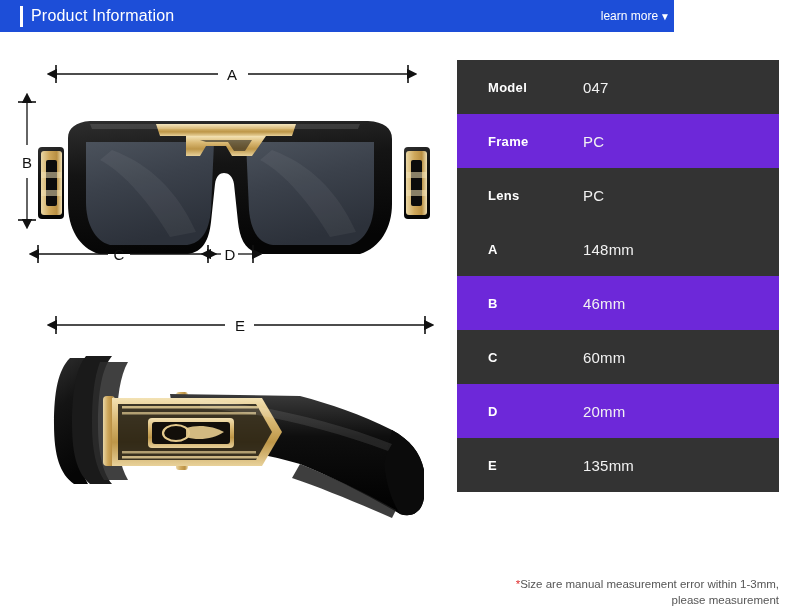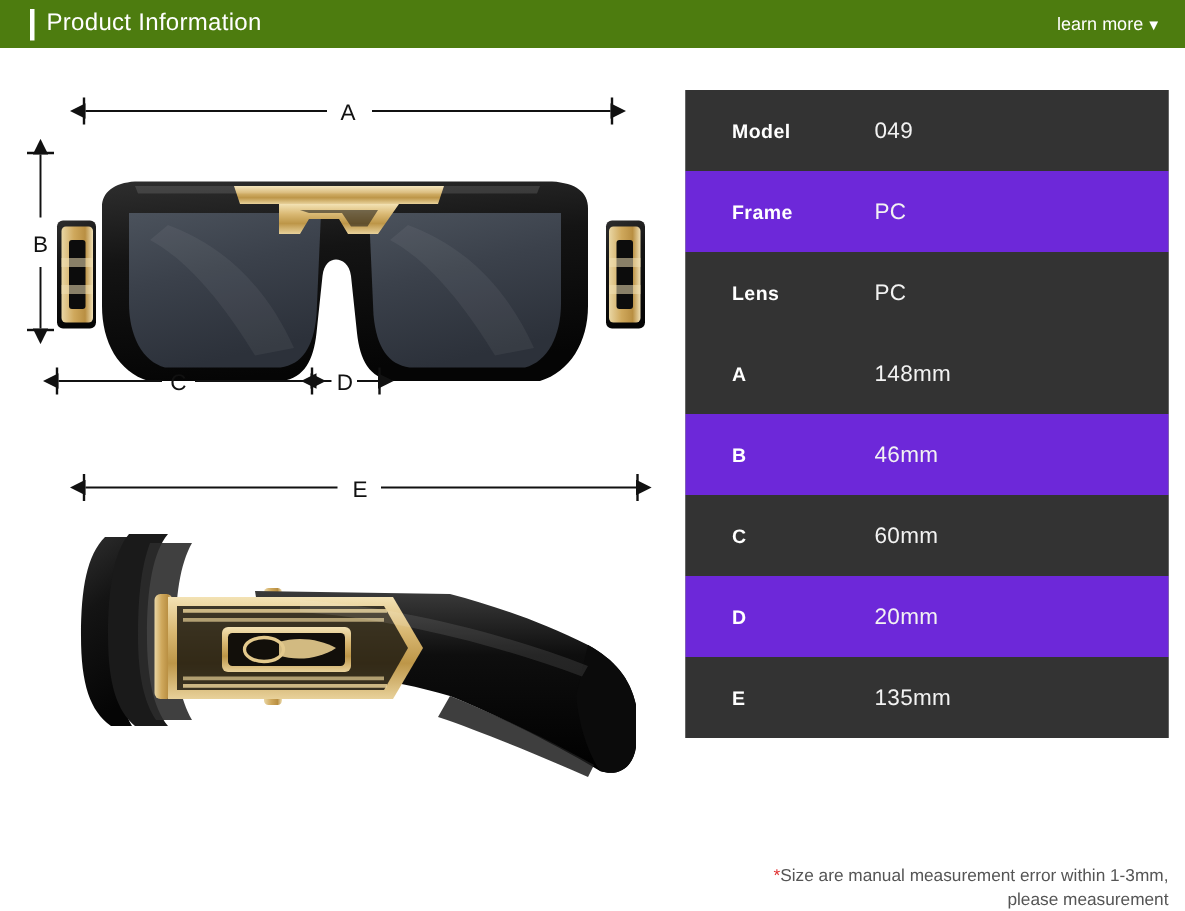--- a/index.html
+++ b/index.html
@@ -13,43 +13,43 @@
     position: relative;
     overflow: hidden;
     font-family: "Liberation Sans", sans-serif;
     background: #ffffff;
   }
 
   
   .header {
     position: absolute;
     left: 0; top: 0;
-    width: 790px;
+    width: 674px;
     height: 32px;
-    background: #4d7c0f;
+    background: #1d4ed8;
   }
   .header-accent {
     position: absolute;
     left: 20px; top: 6px;
     width: 3px;
     height: 21px;
     background: #ffffff;
   }
   .header-title {
     position: absolute;
     left: 31px; top: 5px;
     color: #ffffff;
     font-size: 16px;
     letter-spacing: .2px;
     line-height: 22px;
     white-space: nowrap;
   }
   .header-learn {
     position: absolute;
-    right: 16px; top: 9px;
+    right: 4px; top: 9px;
     color: #ffffff;
     font-size: 12px;
     line-height: 15px;
     white-space: nowrap;
     cursor: pointer;
   }
   .header-learn .caret {
     font-size: 10px;
     margin-left: 2px;
   }
@@ -319,21 +319,21 @@
 
       <path d="M200,368 C 260,372 330,388 392,412 L 388,419
                C 326,396 258,380 200,376 Z" fill="#ffffff" opacity="0.1"></path>
     </g>
   </svg>
 </div>
 
 <div class="spec-table">
   <div class="spec-row odd">
     <span class="spec-key">Model</span>
-    <span class="spec-val">049</span>
+    <span class="spec-val">047</span>
   </div>
   <div class="spec-row even">
     <span class="spec-key">Frame</span>
     <span class="spec-val">PC</span>
   </div>
   <div class="spec-row odd">
     <span class="spec-key">Lens</span>
     <span class="spec-val">PC</span>
   </div>
   <div class="spec-row odd">

